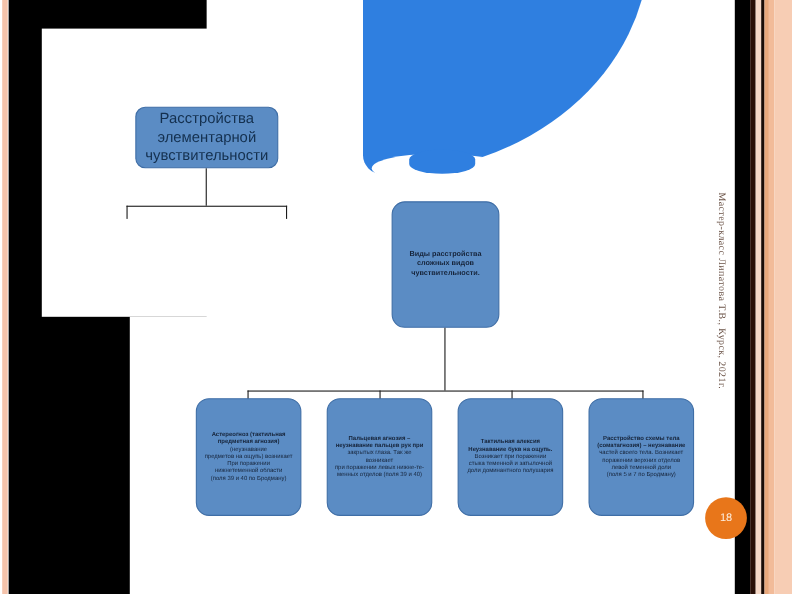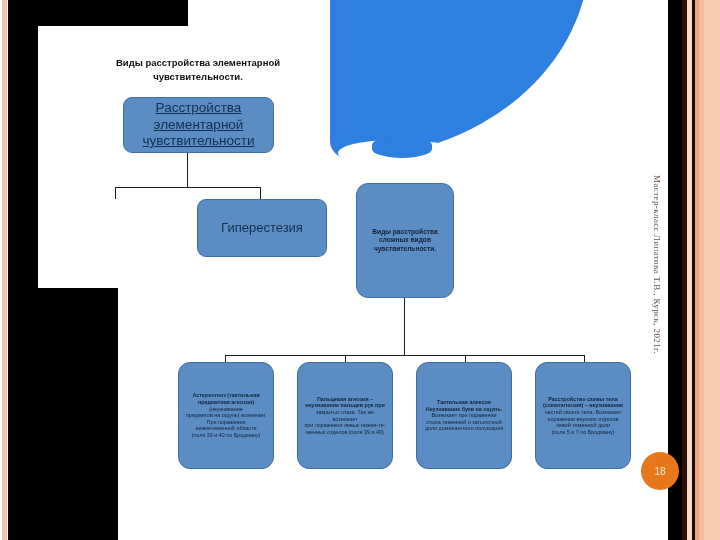--- a/index.html
+++ b/index.html
@@ -96,30 +96,28 @@
 
   <div class="white-panel-right"></div>
   <div class="white-panel"></div>
   <div class="white-panel-lower"></div>
 
   <div class="blue-arc">
   </div>
   <div class="arc-notch" style="left:338px;top:140px;"></div>
   <div class="arc-notch2" style="left:372px;top:136px;"></div>
 
-  <div class="chart-title">Виды расстройства элементарной чувствительности.</div>
 
-  <div class="node big" style="left:123px;top:97px;width:151px;height:56px;text-decoration:underline;">Расстройства элементарной чувствительности</div>
+  <div class="node big" style="left:123px;top:97px;width:130px;height:56px;">Расстройства элементарной чувствительности</div>
 
   <div class="ln v" style="left:187px;top:153px;height:34px;"></div>
   <div class="ln h" style="left:115px;top:187px;width:146px;"></div>
   <div class="ln v" style="left:115px;top:187px;height:12px;"></div>
   <div class="ln v" style="left:260px;top:187px;height:12px;"></div>
 
-  <div class="node mid" style="left:197px;top:199px;width:130px;height:58px;">Гиперестезия</div>
 
   <div class="node small" style="left:356px;top:183px;width:98px;height:115px;font-size:6.6px;">Виды расстройства сложных видов чувствительности.</div>
 
   <div class="ln v" style="left:404px;top:298px;height:57px;"></div>
   <div class="ln h" style="left:225px;top:355px;width:360px;"></div>
   <div class="ln v" style="left:225px;top:355px;height:10px;"></div>
   <div class="ln v" style="left:345px;top:355px;height:10px;"></div>
   <div class="ln v" style="left:465px;top:355px;height:10px;"></div>
   <div class="ln v" style="left:584px;top:355px;height:10px;"></div>
 

